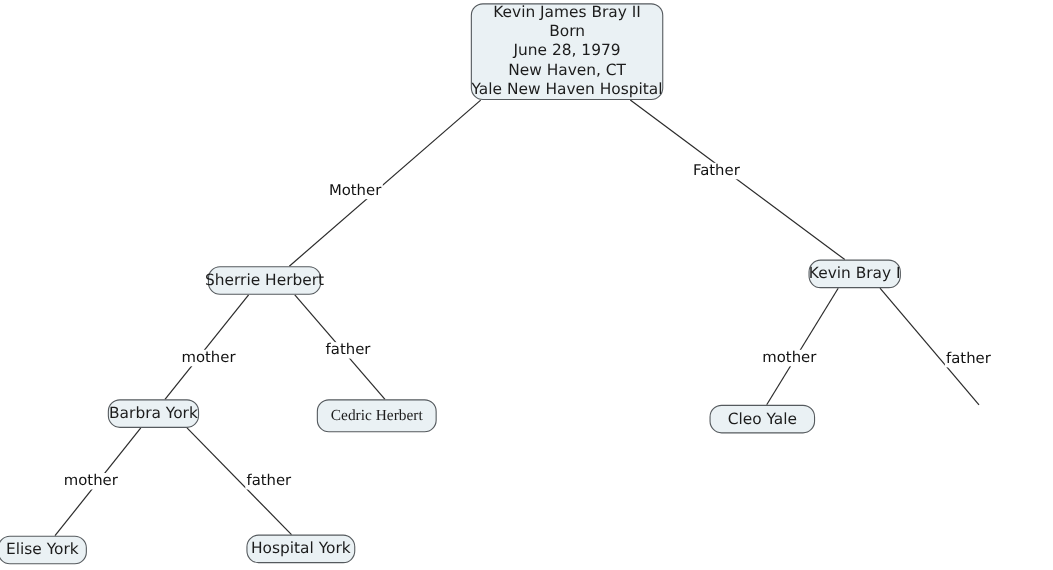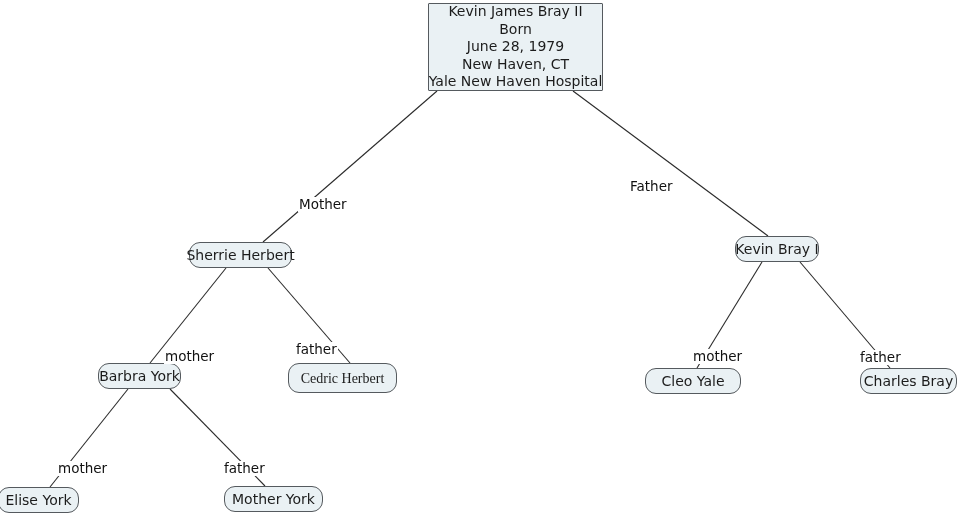--- a/index.html
+++ b/index.html
@@ -40,32 +40,31 @@
     white-space: pre;
     line-height: 17px;
     font-size: 14px;
     color: #1c1c1c;
     display: flex;
     align-items: center;
     justify-content: center;
     padding: 0 8px;
   }
   .node.root {
-    border-radius: 1px;
+    border-radius: 11px;
     line-height: 17.5px;
   }
   .edge-label {
     position: absolute;
     font-size: 13.5px;
     color: #111111;
     background: #ffffff;
     white-space: nowrap;
     line-height: 15px;
     padding: 0 1px;
-    margin-top: 31px;
   }
 </style>
 </head>
 <body>
 
 <div id="tree-canvas">
   <svg class="edges-layer" width="957" height="518" viewBox="0 0 957 518">
       <line x1="437" y1="91" x2="263" y2="242" stroke="#2b2b2b" stroke-width="1.1"></line>
       <line x1="573" y1="91" x2="768" y2="236" stroke="#2b2b2b" stroke-width="1.1"></line>
       <line x1="226" y1="268" x2="150" y2="363" stroke="#2b2b2b" stroke-width="1.1"></line>
@@ -78,23 +77,22 @@
 <div class="node root" style="left: 428px; top: 3px; width: 175px; height: 88px;">Kevin James Bray II
 Born
 June 28, 1979
 New Haven, CT
 Yale New Haven Hospital</div>
     <div class="node" style="left: 189px; top: 242px; width: 103px; height: 26px;">Sherrie Herbert</div>
     <div class="node" style="left: 735px; top: 236px; width: 84px; height: 26px;">Kevin Bray I</div>
     <div class="node" style="left: 98px; top: 363px; width: 83px; height: 26px; text-align: center;">Barbra York</div>
     <div class="node" style="left: 288px; top: 363px; width: 109px; height: 30px; font-family: Liberation Serif, serif;">Cedric Herbert</div>
     <div class="node" style="left: 645px; top: 368px; width: 96px; height: 26px;">Cleo Yale</div>
-    <div class="node" style="left: 860px; top: 368px; width: 97px; height: 26px;">Charles Bray</div>
     <div class="node" style="left: -2px; top: 487px; width: 81px; height: 26px;">Elise York</div>
-    <div class="node" style="left: 224px; top: 486px; width: 99px; height: 26px;">Mother York</div>
+    <div class="node" style="left: 224px; top: 486px; width: 99px; height: 26px;">Hospital York</div>
     <div class="edge-label" style="left: 298px; top: 166px;">Mother</div>
     <div class="edge-label" style="left: 629px; top: 148px;">Father</div>
     <div class="edge-label" style="left: 164px; top: 318px;">mother</div>
     <div class="edge-label" style="left: 295px; top: 311px;">father</div>
     <div class="edge-label" style="left: 692px; top: 318px;">mother</div>
     <div class="edge-label" style="left: 859px; top: 319px;">father</div>
     <div class="edge-label" style="left: 57px; top: 430px;">mother</div>
     <div class="edge-label" style="left: 223px; top: 430px;">father</div>
   </div>
 

